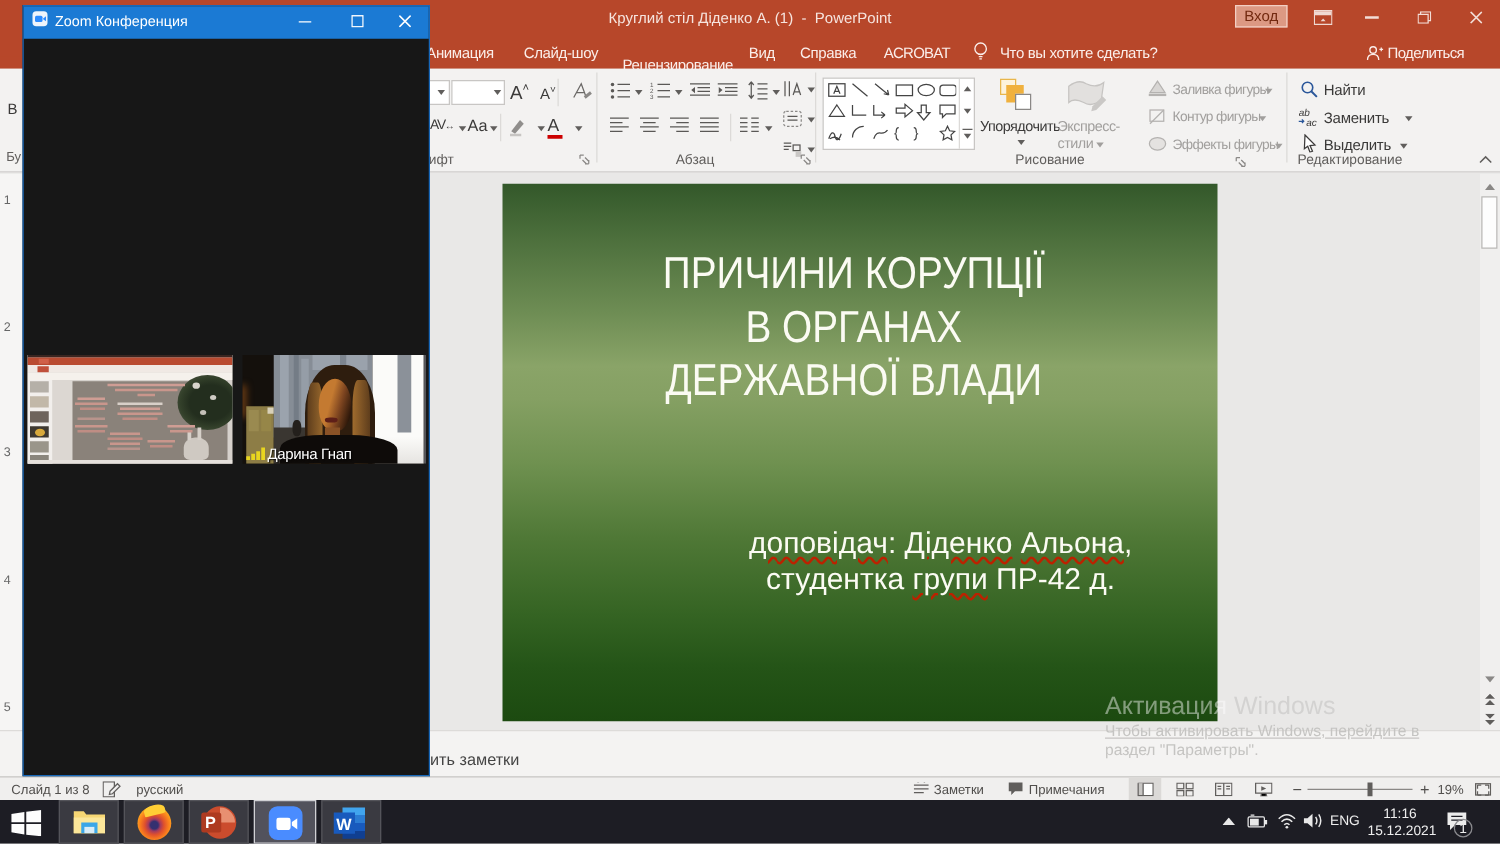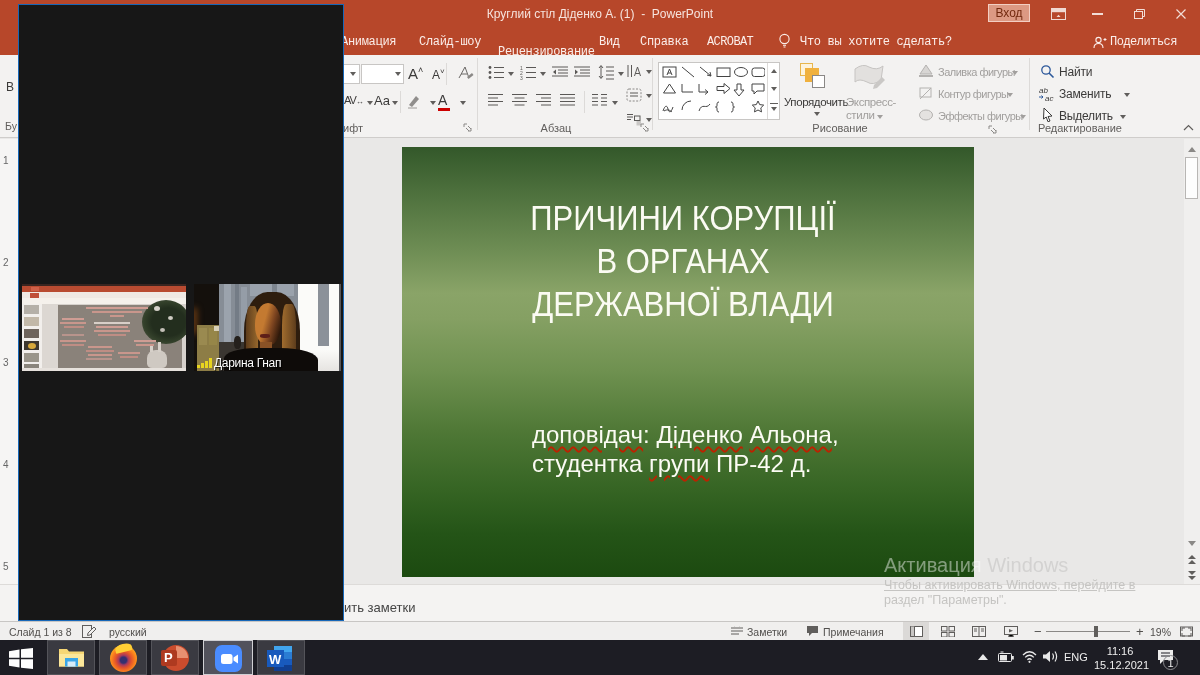--- a/index.html
+++ b/index.html
@@ -30,21 +30,21 @@
 <div class="abs" style="left:1092px;top:13px;width:11px;height:1.5px;background:#f2ddd6;"></div>
 <svg class="abs" style="left:1134px;top:9px" width="11" height="10" viewBox="0 0 11 10">
     <rect x="0.5" y="2.5" width="8" height="7" fill="none" stroke="#f2ddd6"></rect>
     <path d="M2.5 2.5 v-2 h8 v7 h-2" fill="none" stroke="#f2ddd6"></path>
   </svg>
 <svg class="abs" style="left:1176px;top:9px" width="10" height="10" viewBox="0 0 10 10">
     <path d="M0.5 0.5 L9.5 9.5 M9.5 0.5 L0.5 9.5" stroke="#f2ddd6" stroke-width="1.2"></path>
   </svg>
 
 <div class="abs" style="left:0;top:28px;width:1200px;height:27px;background:#b7472a;"></div>
-<div class="abs" style="left:0;top:28px;width:1200px;height:27px;font-size:12px;color:#fbeeea;letter-spacing:-0.3px;font-family:Liberation Mono, monospace;">
+<div class="abs" style="left:0;top:28px;width:1200px;height:27px;font-size:12px;color:#fbeeea;letter-spacing:-0.3px;">
   <span class="abs" style="left:341px;top:7px;">Анимация</span>
   <span class="abs" style="left:419px;top:7px;">Слайд-шоу</span>
   <span class="abs" style="left:498px;top:17px;">Рецензирование</span>
   <span class="abs" style="left:599px;top:7px;">Вид</span>
   <span class="abs" style="left:640px;top:7px;">Справка</span>
   <span class="abs" style="left:707px;top:7px;letter-spacing:-0.6px;">ACROBAT</span>
   <svg class="abs" style="left:778px;top:5px" width="13" height="17" viewBox="0 0 13 17">
       <circle cx="6.5" cy="6" r="4.6" fill="none" stroke="#fbeeea" stroke-width="1.1"></circle>
       <path d="M4.7 10.5 h3.6 M5 12.3 h3 M5.5 14 h2" stroke="#fbeeea" stroke-width="1"></path>
     </svg>
@@ -255,21 +255,21 @@
 
   <svg class="abs" style="left:1183px;top:69px" width="11" height="7" viewBox="0 0 11 7">
       <path d="M1 6 L5.5 1.5 L10 6" fill="none" stroke="#605e5c" stroke-width="1.2"></path>
     </svg>
 </div>
 
 <div class="abs" style="left:0;top:139px;width:1200px;height:445px;background:#e9e8e7;"></div>
 
 <div class="abs" id="slide" style="left:402px;top:147px;width:572px;height:430px;overflow:hidden;background:linear-gradient(180deg,#33582a 0%,#4c6f3c 10%,#6e8d54 24%,#8aa468 34%,#85a063 40%,#6f9150 52%,#4f7836 66%,#356423 80%,#245417 90%,#1c4a10 100%);">
   <div style="position:absolute;left:0;top:50px;width:562px;text-align:center;color:#fbfbf3;font-size:31px;line-height:37px;transform:scaleY(1.155);transform-origin:50% 0;">ПРИЧИНИ КОРУПЦІЇ<br>В ОРГАНАХ<br>ДЕРЖАВНОЇ ВЛАДИ</div>
-  <div style="position:absolute;left:130px;top:273px;width:441px;text-align:left;color:#fbfbf3;font-size:24px;line-height:29px;"><span class="sq">доповідач</span>: <span class="sq">Діденко</span> <span class="sq">Альона</span>,<br>студентка <span class="sq">групи</span> ПР-42 д.</div>
+  <div style="position:absolute;left:130px;top:273px;width:441px;text-align:center;color:#fbfbf3;font-size:24px;line-height:29px;"><span class="sq">доповідач</span>: <span class="sq">Діденко</span> <span class="sq">Альона</span>,<br>студентка <span class="sq">групи</span> ПР-42 д.</div>
 </div>
 
 <div class="abs" style="left:884px;top:554px;width:320px;font-size:20px;color:rgba(255,255,255,0.45);z-index:6;">Активация <span style="color:#d3d2d1;">Windows</span></div>
 <div class="abs" style="left:884px;top:578px;width:320px;font-size:12.5px;line-height:15px;color:#c5c4c2;z-index:6;"><span style="text-decoration:underline;">Чтобы активировать Windows, перейдите в</span><br><span>раздел "Параметры".</span></div>
 
 <div class="abs" id="scrollbar" style="left:1184px;top:139px;width:16px;height:445px;background:#f0efee;">
   <svg style="position:absolute;left:4px;top:8px" width="8" height="5" viewBox="0 0 8 5">
       <path d="M0 5 L4 0 L8 5 z" fill="#8a8886"></path>
     </svg>
   <div style="position:absolute;left:1px;top:18px;width:13px;height:42px;background:#fdfdfd;border:1px solid #b8b6b4;"></div>
@@ -347,20 +347,35 @@
 </div>
 <div class="abs" style="left:0;top:80px;width:18px;height:14px;font-size:12px;color:#3b3a39;">
     <span style="position:absolute;left:6px;">В</span>
   </div>
 <div class="abs" style="left:0;top:120px;width:18px;height:12px;font-size:10.5px;color:#605e5c;">
     <span style="position:absolute;left:5px;">Бу</span>
   </div>
 
 <div class="abs" id="zoomwin" style="left:18px;top:4px;width:326px;height:617px;background:#171717;border:1px solid #1767b8;">
 
+  <div style="position:absolute;left:0;top:0;width:100%;height:26px;background:#1b7ad4;">
+    <div style="position:absolute;left:7px;top:4px;width:12px;height:12px;border-radius:3px;background:#eef4fb;"></div>
+    <svg style="position:absolute;left:9px;top:7px" width="9" height="6" viewBox="0 0 9 6">
+        <rect x="0" y="0.5" width="6" height="5" rx="1.2" fill="#2d8cff"></rect>
+        <path d="M6.5 2.8 L8.8 1 v4 L6.5 3.4 Z" fill="#2d8cff"></path>
+      </svg>
+    <span style="position:absolute;left:25px;top:7px;font-size:11.5px;color:#fff;">Zoom Конференция</span>
+    <div style="position:absolute;left:220px;top:12px;width:10px;height:1.4px;background:#fff;"></div>
+    <svg style="position:absolute;left:262px;top:7px" width="10" height="10" viewBox="0 0 10 10">
+        <rect x="0.6" y="0.6" width="8.8" height="8.8" fill="none" stroke="#fff" stroke-width="1.1"></rect>
+      </svg>
+    <svg style="position:absolute;left:300px;top:7px" width="10" height="10" viewBox="0 0 10 10">
+        <path d="M0.5 0.5 L9.5 9.5 M9.5 0.5 L0.5 9.5" stroke="#fff" stroke-width="1.2"></path>
+      </svg>
+  </div>
 
   <div id="vid1" style="position:absolute;left:3px;top:279px;width:164px;height:87px;background:#d6d1cc;overflow:hidden;">
     <div style="position:absolute;left:0;top:0;width:164px;height:2px;background:#3a2520;"></div>
     <div style="position:absolute;left:0;top:2px;width:164px;height:6px;background:#b94b31;"></div>
     <div style="position:absolute;left:9px;top:3px;width:8px;height:4px;background:#d06048;"></div>
     <div style="position:absolute;left:0;top:8px;width:164px;height:6px;background:#f0e9e4;"></div>
     <div style="position:absolute;left:8px;top:9px;width:9px;height:5px;background:#c0503a;"></div>
     <div style="position:absolute;left:0;top:14px;width:164px;height:6px;background:#f5f1ec;"></div>
 
     <div style="position:absolute;left:0;top:20px;width:20px;height:67px;background:#f2efec;"></div>

